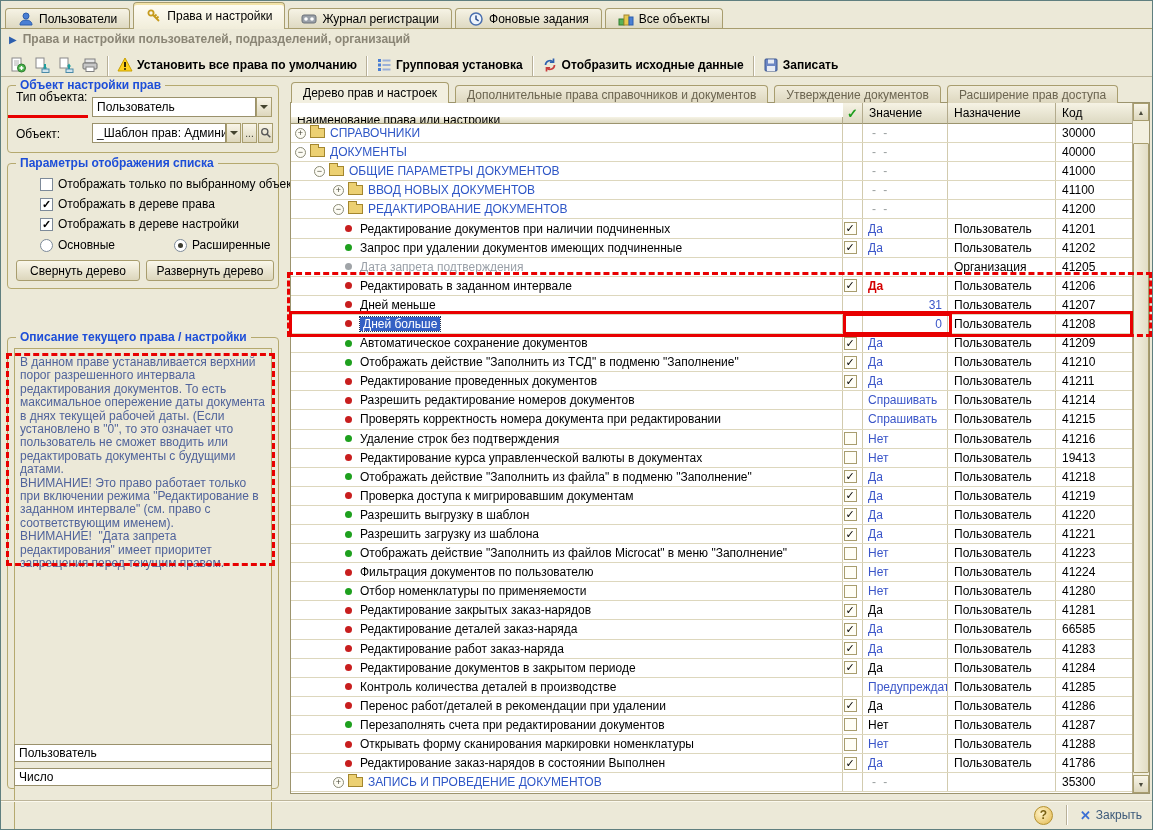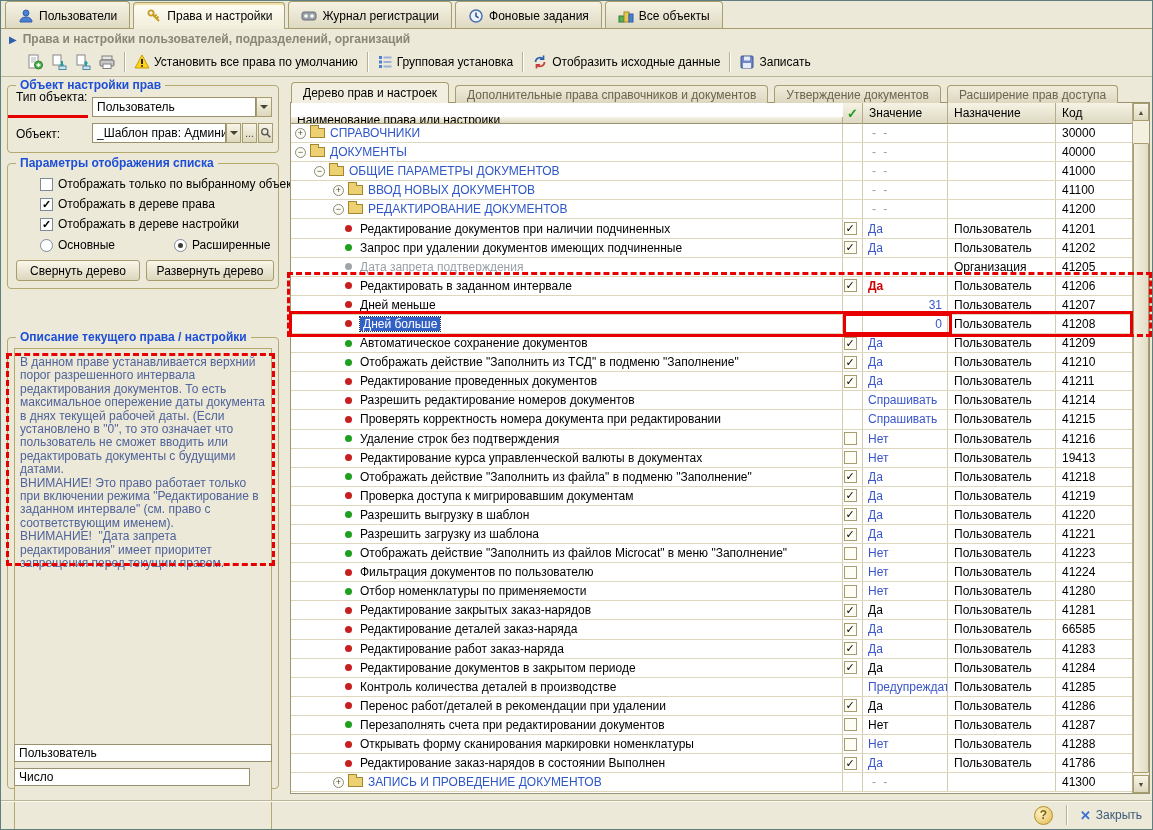--- a/index.html
+++ b/index.html
@@ -3,36 +3,36 @@
 <meta charset="utf-8">
 <style>
   * { box-sizing: border-box; margin: 0; padding: 0; }
   body { font-family: "Liberation Sans", sans-serif; background:#b8b4a4; }
   .window { position:relative; width:1153px; height:830px; background:#ece9d8;
             border:1px solid #5f7f7f; overflow:hidden; font-size:12px; color:#000; }
 
   
   .tabbar { position:absolute; left:0; top:0; width:100%; height:28px; display:flex; align-items:flex-end; padding-left:4px; }
   .tabbar::after{content:''; position:absolute; left:0; bottom:0; width:100%; height:1px; background:#a89d6e;}
-  .tab { display:flex; align-items:center; gap:5px; padding:0 12px; height:28px;
+  .tab { display:flex; align-items:center; gap:5px; padding:0 12px; height:21px;
          border:1px solid #a89d6e; border-bottom:none; border-radius:4px 4px 0 0;
          background:linear-gradient(#f6f3e5,#ddd8c0); margin-right:3px; cursor:default; position:relative; }
   .tab.active { height:27px; background:linear-gradient(#fffdf4,#f1edda); z-index:3;
                 box-shadow:inset 0 2px 0 #f3e3a8; }
   .ticon { display:inline-flex; width:16px; height:16px; }
   .ticon svg{ width:16px; height:16px; }
 
   
   .breadcrumb { position:absolute; left:0; top:29px; width:100%; height:18px; display:flex; align-items:center; padding-left:8px; gap:6px; }
   .bc-arrow { color:#2d5fae; font-size:10px; }
   .bc-text { font-weight:bold; color:#8a8575; }
 
   
-  .toolbar { position:absolute; left:0; top:47px; width:100%; height:29px; display:flex; align-items:center; padding-left:22px;
-             border-bottom:1px solid #bdb59a; }
+  .toolbar { position:absolute; left:0; top:47px; width:100%; height:29px; display:flex; align-items:flex-end; padding-left:5px;
+             border-bottom:1px solid #bdb59a;font-weight:bold; }
   .tbtn { display:flex; align-items:center; gap:4px; padding:2px 3px; border:1px solid transparent; border-radius:2px; }
   .tbtn svg { width:16px; height:16px; }
   .tsep { width:1px; height:20px; background:#b8b098; margin:0 5px; box-shadow:1px 0 0 #fff; }
 
   
   .group { position:absolute; border:1px solid #b5a96f; border-radius:4px; }
   .gtitle { position:absolute; top:-8px; left:8px; background:#ece9d8; padding:0 4px; font-weight:bold; color:#1d4ed8; white-space:nowrap; }
   .flabel { position:absolute; white-space:nowrap; }
   .field { position:absolute; background:#fff; border:1px solid #9a916c; display:flex; align-items:center; padding-left:4px; white-space:nowrap; overflow:hidden; }
   .mini-btn { position:absolute; height:20px; border:1px solid #a89d6e; background:linear-gradient(#f8f5e8,#ddd7bd);
@@ -296,21 +296,21 @@
   </div>
 
   <div class="group" style="left:6px; top:336px; width:272px; height:452px;">
     <span class="gtitle">Описание текущего права / настройки</span>
     <div class="desc-area" style="left:6px; top:10px; width:258px; height:485px;">В данном праве устанавливается верхний порог разрешенного интервала редактирования документов. То есть максимальное опережение даты документа в днях текущей рабочей даты. (Если установлено в "0", то это означает что пользователь не сможет вводить или редактировать документы с будущими датами.
 ВНИМАНИЕ! Это право работает только при включении режима "Редактирование в заданном интервале" (см. право с соответствующим именем).
 ВНИМАНИЕ!  "Дата запрета редактирования" имеет приоритет запрещения перед текущим правом.</div>
     <span class="field" style="left:6px; top:406px; width:258px; height:18px;">
         <span>Пользователь</span>
       </span>
-    <span class="field" style="left:6px; top:430px; width:236px; height:18px;">
+    <span class="field" style="left:6px; top:430px; width:258px; height:18px;">
         <span>Число</span>
       </span>
   </div>
 
   <div class="subtabs">
     <span class="stab active">
         <span>Дерево прав и настроек</span>
       </span>
     <span class="stab">
         <span>Дополнительные права справочников и документов</span>
@@ -971,21 +971,21 @@
             <div class="fname">ЗАПИСЬ И ПРОВЕДЕНИЕ ДОКУМЕНТОВ</div>
           </div>
           <div class="cell chk"></div>
           <div class="cell val">
             <div class="vtext dim">- -</div>
           </div>
           <div class="cell pur">
             <div></div>
           </div>
           <div class="cell code">
-            <div>41300</div>
+            <div>35300</div>
           </div>
         </div>
       </div>
     <div class="vscroll">
       <span class="sarrow" style="top:0;">▲</span>
       <div class="sthumb" style="top:40px; height:630px;"></div>
       <span class="sarrow" style="bottom:0;">▼</span>
     </div>
   </div>
 

